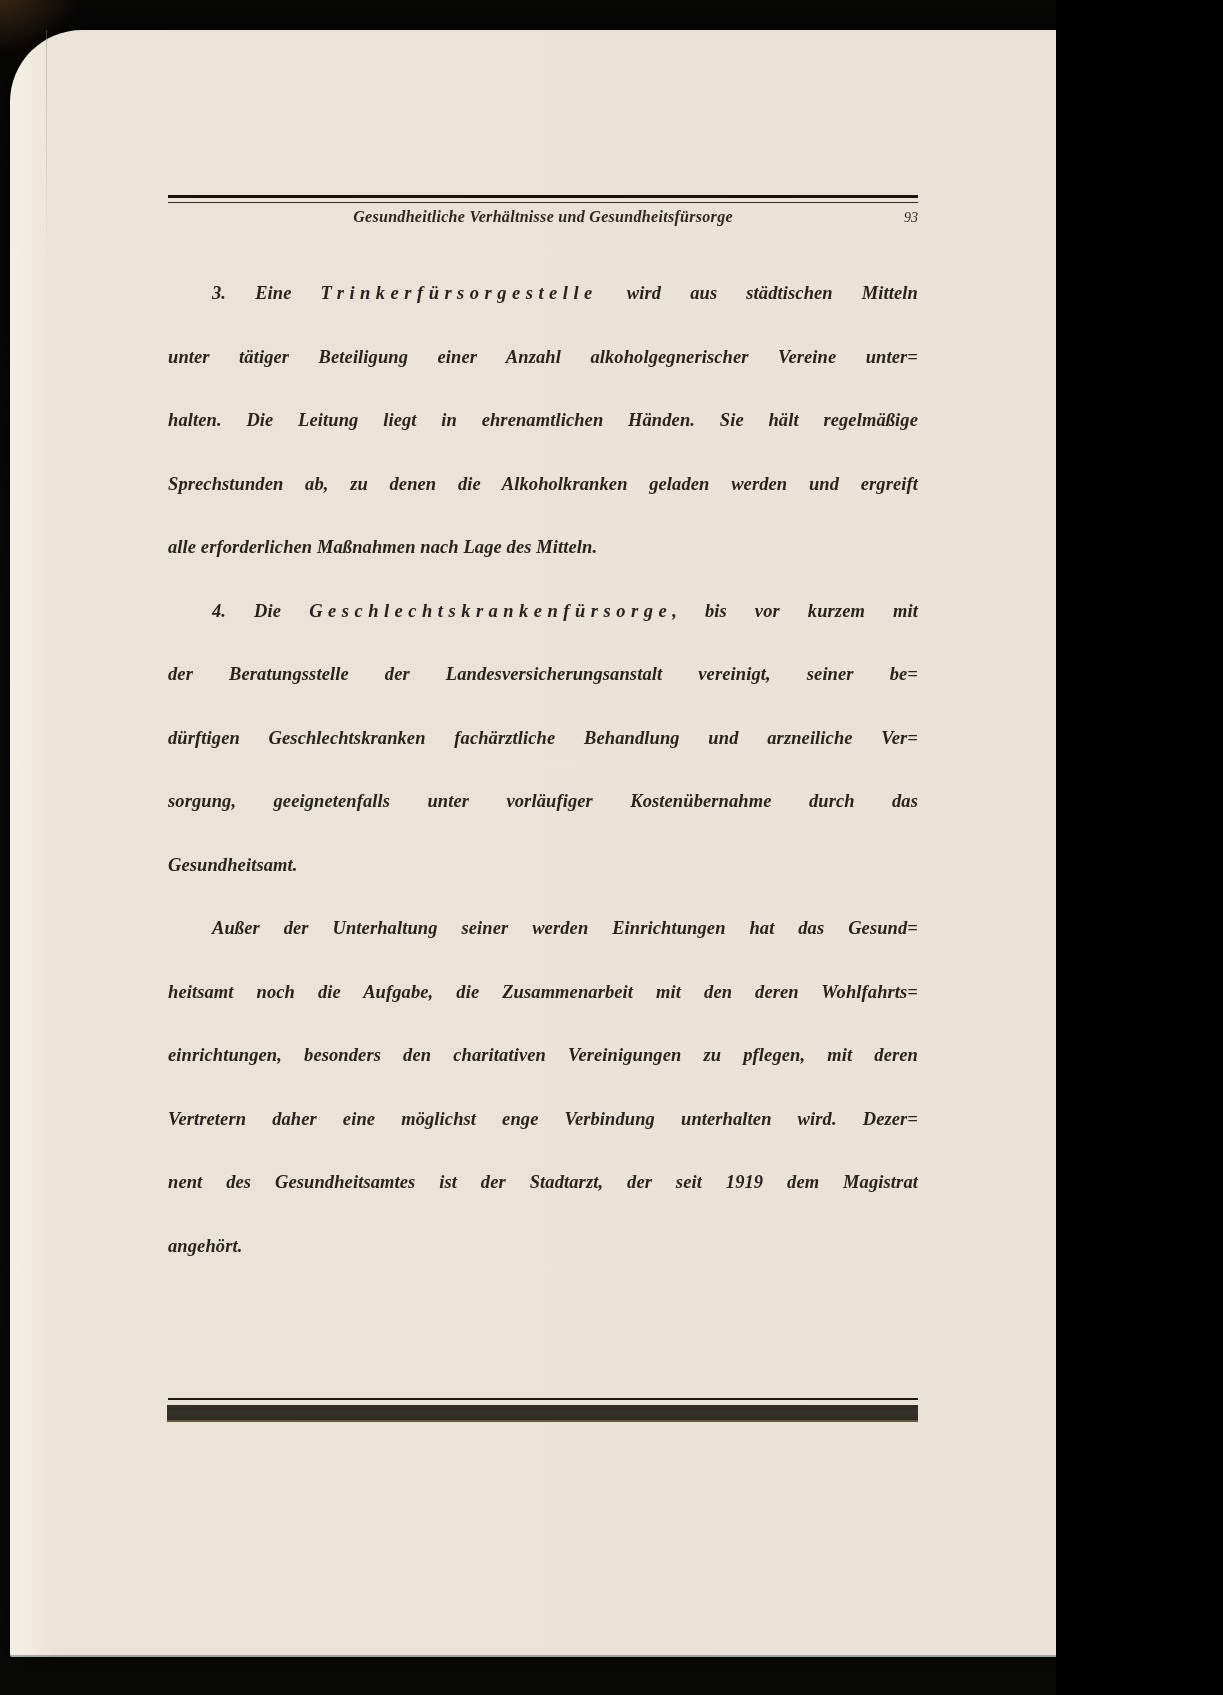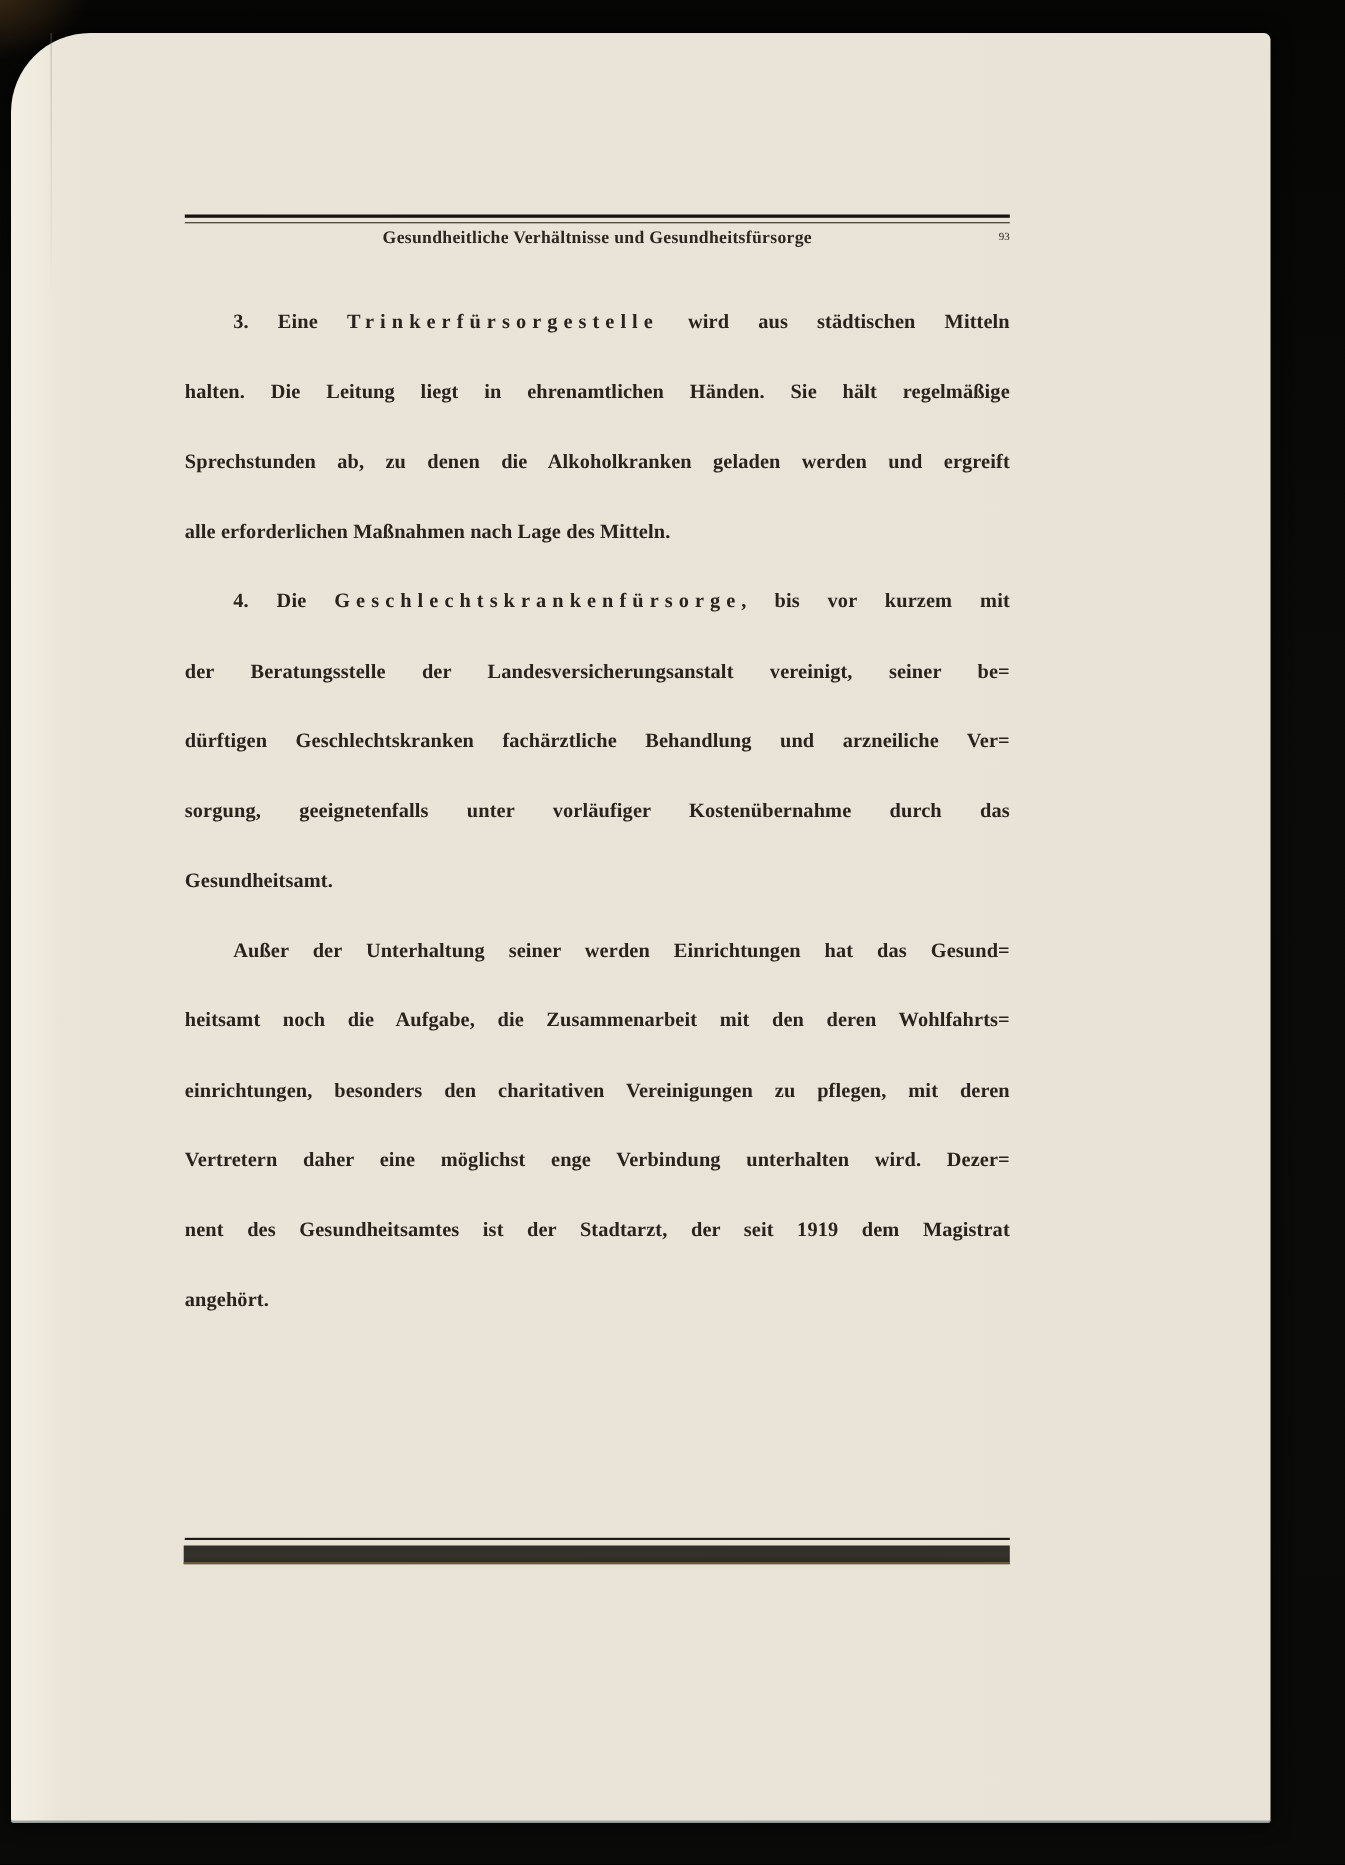--- a/index.html
+++ b/index.html
@@ -1,21 +1,22 @@
 <!DOCTYPE html>
 <html><head>
 <meta charset="utf-8">
 <style>
   html,body{margin:0;padding:0;background:#000;}
   .stage{
     position:relative;
-    width:1223px;height:1695px;
+    width:1056px;height:1695px;
     background:linear-gradient(180deg,#060605 0%,#0b0b0a 40%,#0a0a09 100%);
     overflow:hidden;
     font-family:"Liberation Serif", serif;
+    font-style:italic;
   }
   
   .spine-glow{
     position:absolute;left:-30px;top:-30px;width:120px;height:90px;
     background:radial-gradient(ellipse at 20% 20%, rgba(110,75,35,.55), rgba(0,0,0,0) 65%);
   }
   .page{
     position:absolute;left:10px;top:30px;width:1145px;height:1627px;
     background:
       linear-gradient(90deg, #f3efe4 0px, #efeadd 26px, #ebe5d9 44px, #eae4d8 70px, #e9e3d7 100%);
@@ -33,21 +34,21 @@
     border-bottom:1px solid #2f2a21;
   }
   .running-header{
     position:absolute;left:158px;top:178px;width:750px;height:24px;
     text-align:center;color:#2b2620;
   }
   .htitle{
     font-size:16px;font-weight:700;letter-spacing:.3px;
   }
   .pagenum{
-    position:absolute;right:0;top:2px;font-size:10px;font-weight:400;color:#2b2620;
+    position:absolute;right:0;top:2px;font-size:14px;font-weight:400;color:#2b2620;
   }
   .textblock{
     position:absolute;left:158px;top:214px;width:750px;
     color:#28231d;
     font-size:18.5px;font-weight:700;
   }
   .line{
     height:27.5px;line-height:27.5px;
     text-align:justify;
     -moz-text-align-last:justify;
@@ -79,20 +80,21 @@
   <div class="spine-glow"></div>
   <div class="page">
     <div class="page-edge-line"></div>
     <div class="rule-top"></div>
     <div class="running-header">
       <span class="htitle">Gesundheitliche Verhältnisse und Gesundheitsfürsorge</span>
       <span class="pagenum">93</span>
     </div>
     <div class="textblock" id="textblock">
         <div class="line indent">3. Eine <span class="sperr">Trinkerfürsorgestelle</span> wird aus städtischen Mitteln</div>
+        <div class="line">unter tätiger Beteiligung einer Anzahl alkoholgegnerischer Vereine unter=</div>
         <div class="line">halten. Die Leitung liegt in ehrenamtlichen Händen. Sie hält regelmäßige</div>
         <div class="line">Sprechstunden ab, zu denen die Alkoholkranken geladen werden und ergreift</div>
         <div class="line last">alle erforderlichen Maßnahmen nach Lage des Mitteln.</div>
         <div class="line indent">4. Die <span class="sperr">Geschlechtskrankenfürsorge</span>, bis vor kurzem mit</div>
         <div class="line">der Beratungsstelle der Landesversicherungsanstalt vereinigt, seiner be=</div>
         <div class="line">dürftigen Geschlechtskranken fachärztliche Behandlung und arzneiliche Ver=</div>
         <div class="line">sorgung, geeignetenfalls unter vorläufiger Kostenübernahme durch das</div>
         <div class="line last">Gesundheitsamt.</div>
         <div class="line indent">Außer der Unterhaltung seiner werden Einrichtungen hat das Gesund=</div>
         <div class="line">heitsamt noch die Aufgabe, die Zusammenarbeit mit den deren Wohlfahrts=</div>

